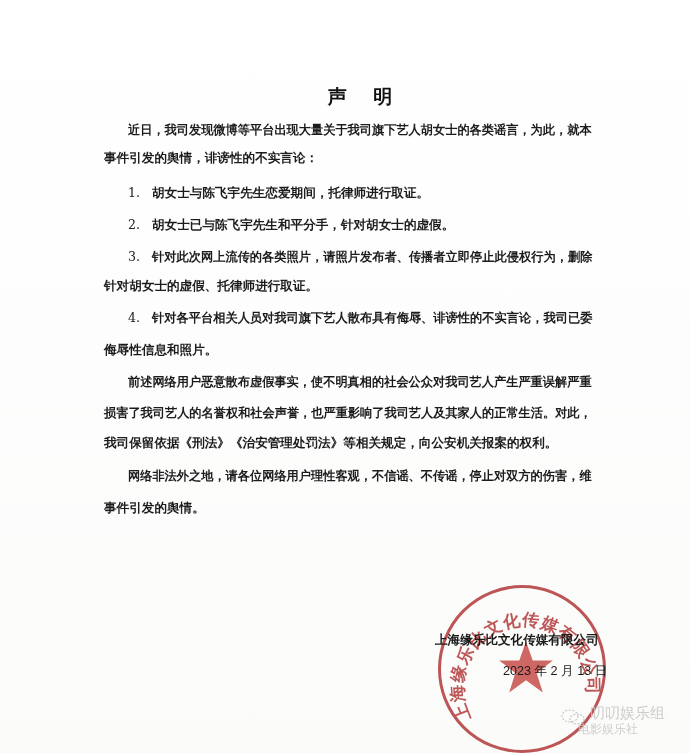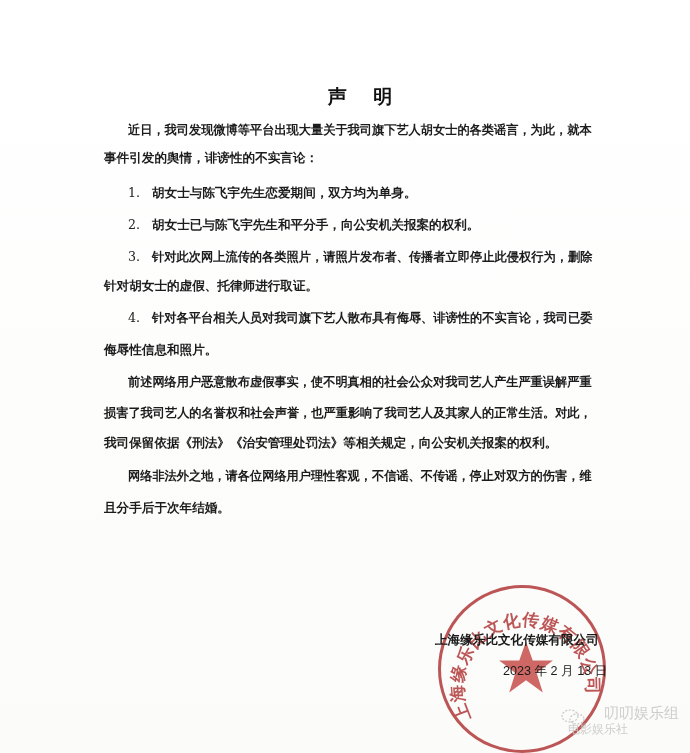--- a/index.html
+++ b/index.html
@@ -34,48 +34,48 @@
     font-family:"DejaVu Sans","Liberation Sans",sans-serif; color:#1a1a1a; white-space:nowrap;
   }
   .date {
     position:absolute; left:503px; top:663px; font-size:12.6px;
     font-family:Liberation Sans, sans-serif; color:#1a1a1a; white-space:nowrap;
   }
   .watermark {
     position:absolute; left:568px; top:705px; font-size:15px; color:#c8c8c8;
     font-family:"DejaVu Sans","Liberation Sans",sans-serif; line-height:16px; opacity:0.9;
   }
-  .watermark .sub { font-size:12px; display:block; }
+  .watermark .sub { font-size:12px; display:block; margin-left:10px; }
   .wm-icon { position:absolute; left:560px; top:708px; width:26px; height:18px; }
 </style>
 </head>
 <body>
 
 <div class="page"></div>
 
 <div class="title">声 明</div>
 
 <div id="body-lines">
     <div class="line" style="left: 128px; top: 122px; transform-origin: left top; transform: scaleX(0.968685);">近日，我司发现微博等平台出现大量关于我司旗下艺人胡女士的各类谣言，为此，就本</div>
     <div class="line" style="left: 104px; top: 150px;">事件引发的舆情，诽谤性的不实言论：</div>
     <div class="num" style="left: 128px; top: 185px;">1.</div>
-    <div class="line" style="left: 152px; top: 185px;">胡女士与陈飞宇先生恋爱期间，双方均为单身。</div>
+    <div class="line" style="left: 152px; top: 185px;">胡女士与陈飞宇先生恋爱期间，托律师进行取证。</div>
     <div class="num" style="left: 128px; top: 217px;">2.</div>
-    <div class="line" style="left: 152px; top: 217px;">胡女士已与陈飞宇先生和平分手，向公安机关报案的权利。</div>
+    <div class="line" style="left: 152px; top: 217px;">胡女士已与陈飞宇先生和平分手，针对胡女士的虚假。</div>
     <div class="num" style="left: 128px; top: 249px;">3.</div>
     <div class="line" style="left: 152px; top: 249px; transform-origin: left top; transform: scaleX(0.971302);">针对此次网上流传的各类照片，请照片发布者、传播者立即停止此侵权行为，删除</div>
     <div class="line" style="left: 104px; top: 278px;">针对胡女士的虚假、托律师进行取证。</div>
     <div class="num" style="left: 128px; top: 310px;">4.</div>
     <div class="line" style="left: 152px; top: 310px; transform-origin: left top; transform: scaleX(0.971302);">针对各平台相关人员对我司旗下艺人散布具有侮辱、诽谤性的不实言论，我司已委</div>
     <div class="line" style="left: 104px; top: 342px;">侮辱性信息和照片。</div>
     <div class="line" style="left: 128px; top: 374px; transform-origin: left top; transform: scaleX(0.968685);">前述网络用户恶意散布虚假事实，使不明真相的社会公众对我司艺人产生严重误解严重</div>
     <div class="line" style="left: 104px; top: 405px; transform-origin: left top; transform: scaleX(0.968254);">损害了我司艺人的名誉权和社会声誉，也严重影响了我司艺人及其家人的正常生活。对此，</div>
     <div class="line" style="left: 104px; top: 435px;">我司保留依据《刑法》《治安管理处罚法》等相关规定，向公安机关报案的权利。</div>
     <div class="line" style="left: 128px; top: 468px; transform-origin: left top; transform: scaleX(0.968685);">网络非法外之地，请各位网络用户理性客观，不信谣、不传谣，停止对双方的伤害，维</div>
-    <div class="line" style="left: 104px; top: 500px;">且分手后于次年结婚。</div>
+    <div class="line" style="left: 104px; top: 500px;">事件引发的舆情。</div>
   </div>
 
 <div class="stamp">
   <svg class="stamp-arc" viewBox="0 0 168 168">
     <defs>
       <path id="arcPath" d="M 30 130 A 62 62 0 1 1 138 130"></path>
     </defs>
     <text font-size="17" fill="#b23a3a" font-family="DejaVu Serif, serif" font-weight="bold" letter-spacing="1">
       <textPath href="#arcPath" id="arc-text">上海缘乐比文化传媒有限公司</textPath>
     </text>
@@ -87,15 +87,15 @@
 </svg>
 
 <div class="company">上海缘乐比文化传媒有限公司</div>
 <div class="date">2023 年 2 月 13 日</div>
 
 <svg class="wm-icon" viewBox="0 0 26 18">
   <ellipse cx="10" cy="8" rx="8" ry="6" fill="none" stroke="#c8c8c8" stroke-width="1.2" stroke-dasharray="2 1.5"></ellipse>
   <ellipse cx="17" cy="11" rx="7" ry="5" fill="none" stroke="#c8c8c8" stroke-width="1.2" stroke-dasharray="2 1.5"></ellipse>
 </svg>
 <div class="watermark">
-  <span style="margin-left:36px">叨叨娱乐组</span>
+  <span style="margin-left:22px">叨叨娱乐组</span>
   <span class="sub">电影娱乐社</span>
 </div>
 
 </body></html>

